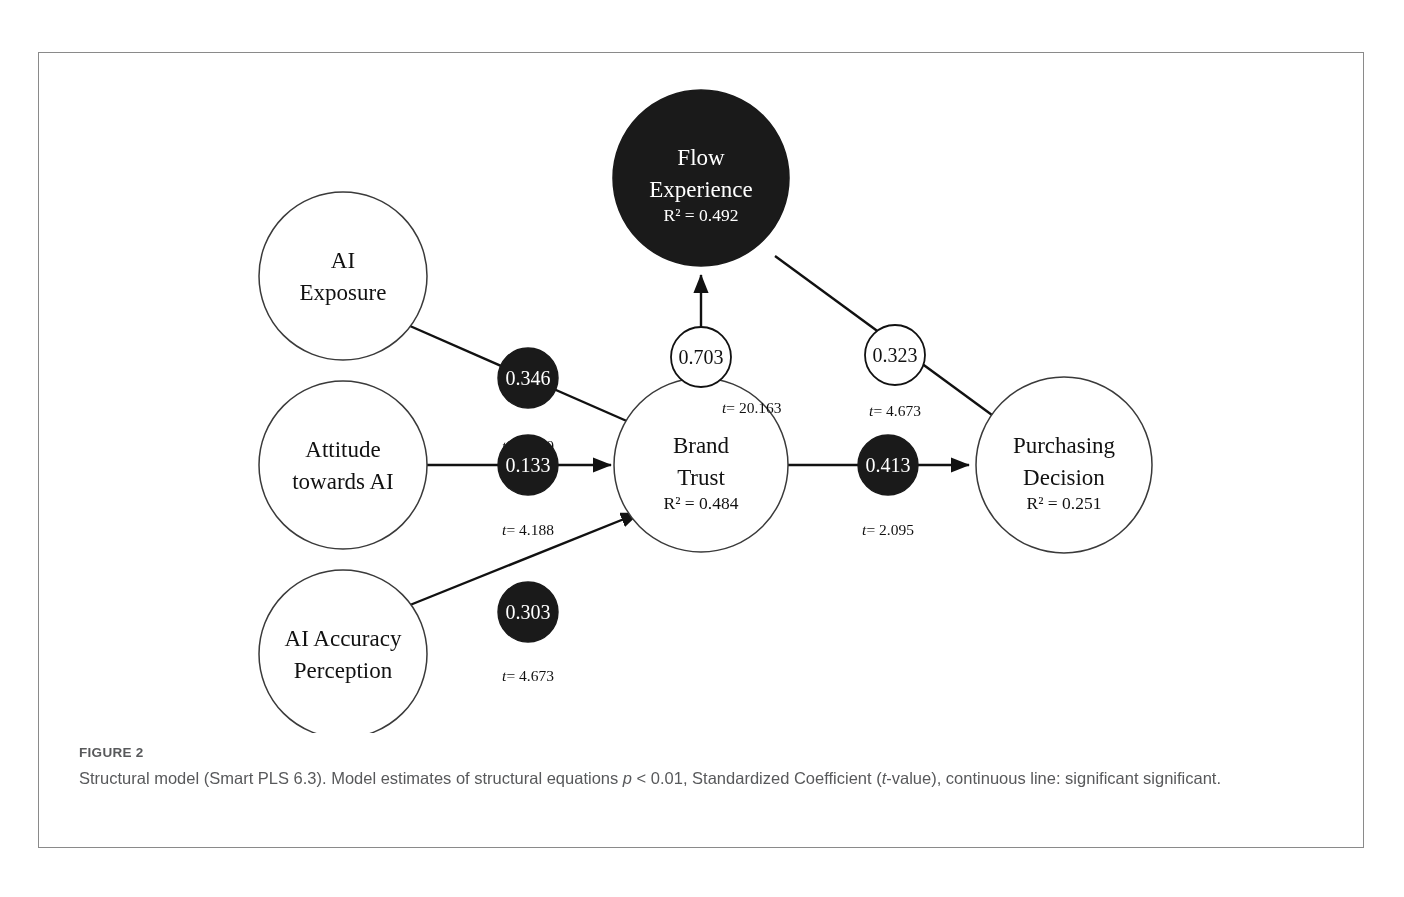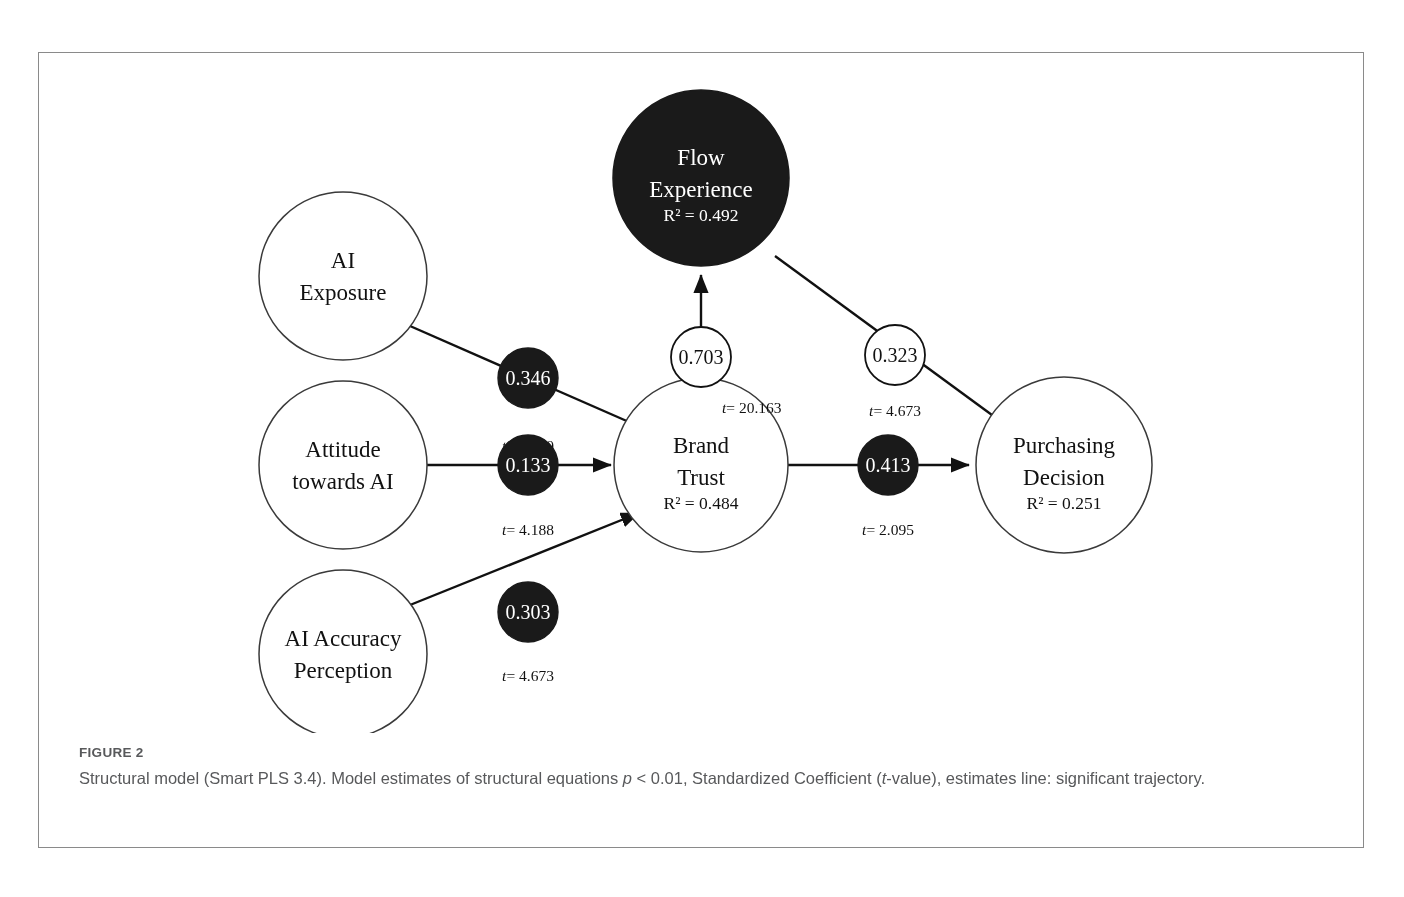--- a/index.html
+++ b/index.html
@@ -216,17 +216,17 @@
         </g>
         <text class="tval" x="849" y="482" text-anchor="middle">
           <tspan class="tval-i">t</tspan><tspan>= 2.095</tspan>
         </text>
 
       </svg>
     </div>
 
     <div id="caption-block">
       <div id="figure-number">FIGURE 2</div>
-      <div id="caption-text"><span>Structural model (Smart PLS 3.4). Model estimates of structural equations </span><i>p</i><span> &lt; 0.01, Standardized Coefficient (</span><i>t</i><span>-value), estimates line: significant trajectory.</span></div>
+      <div id="caption-text"><span>Structural model (Smart PLS 6.3). Model estimates of structural equations </span><i>p</i><span> &lt; 0.01, Standardized Coefficient (</span><i>t</i><span>-value), continuous line: significant significant.</span></div>
     </div>
 
   </div>
 </div>
 
 </body></html>

